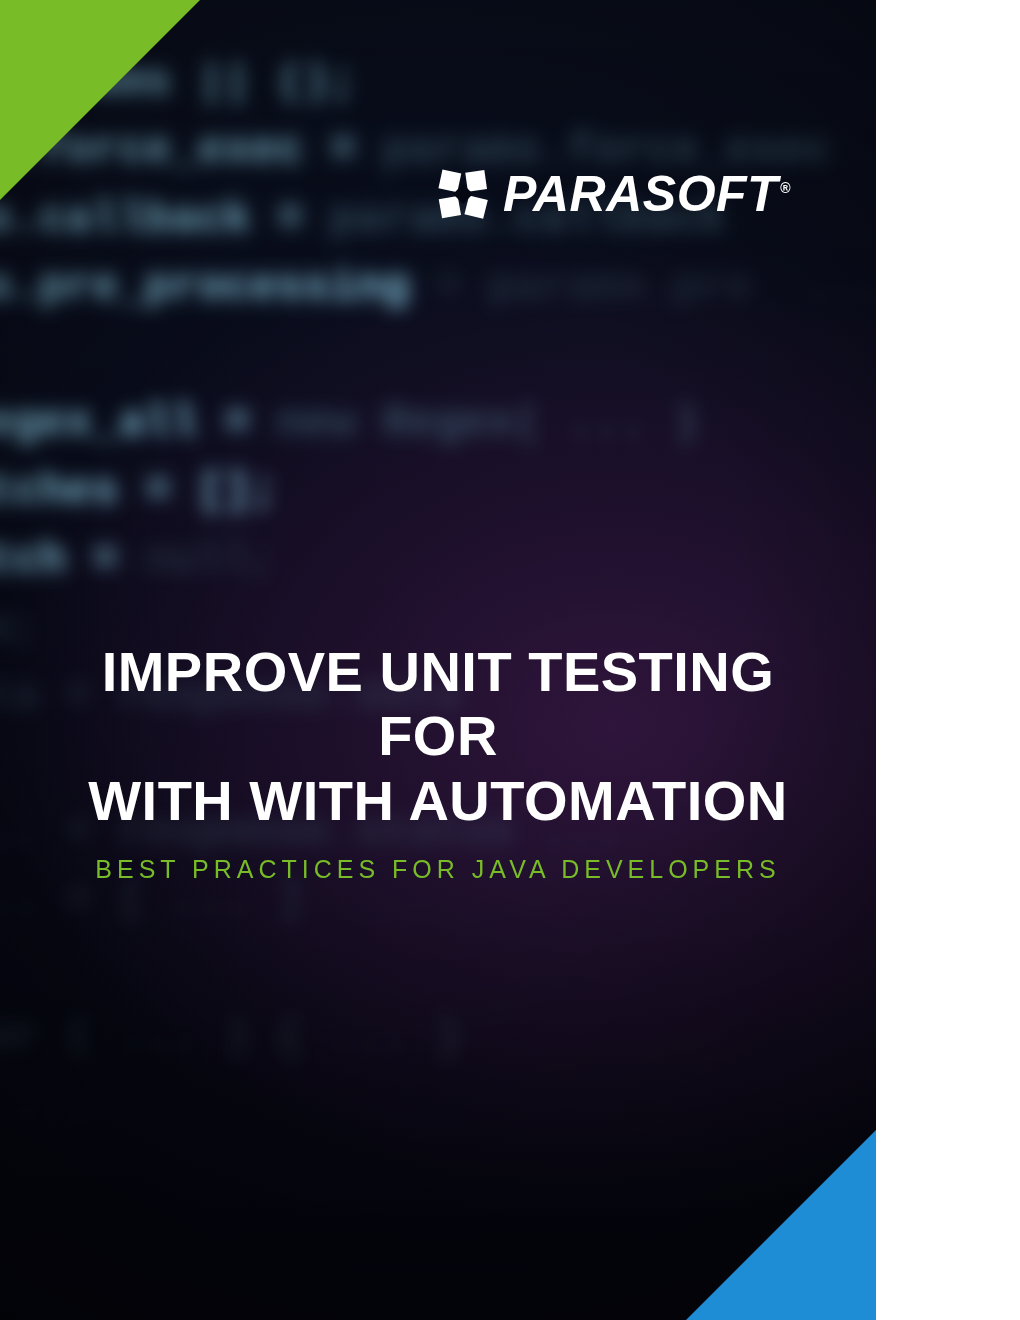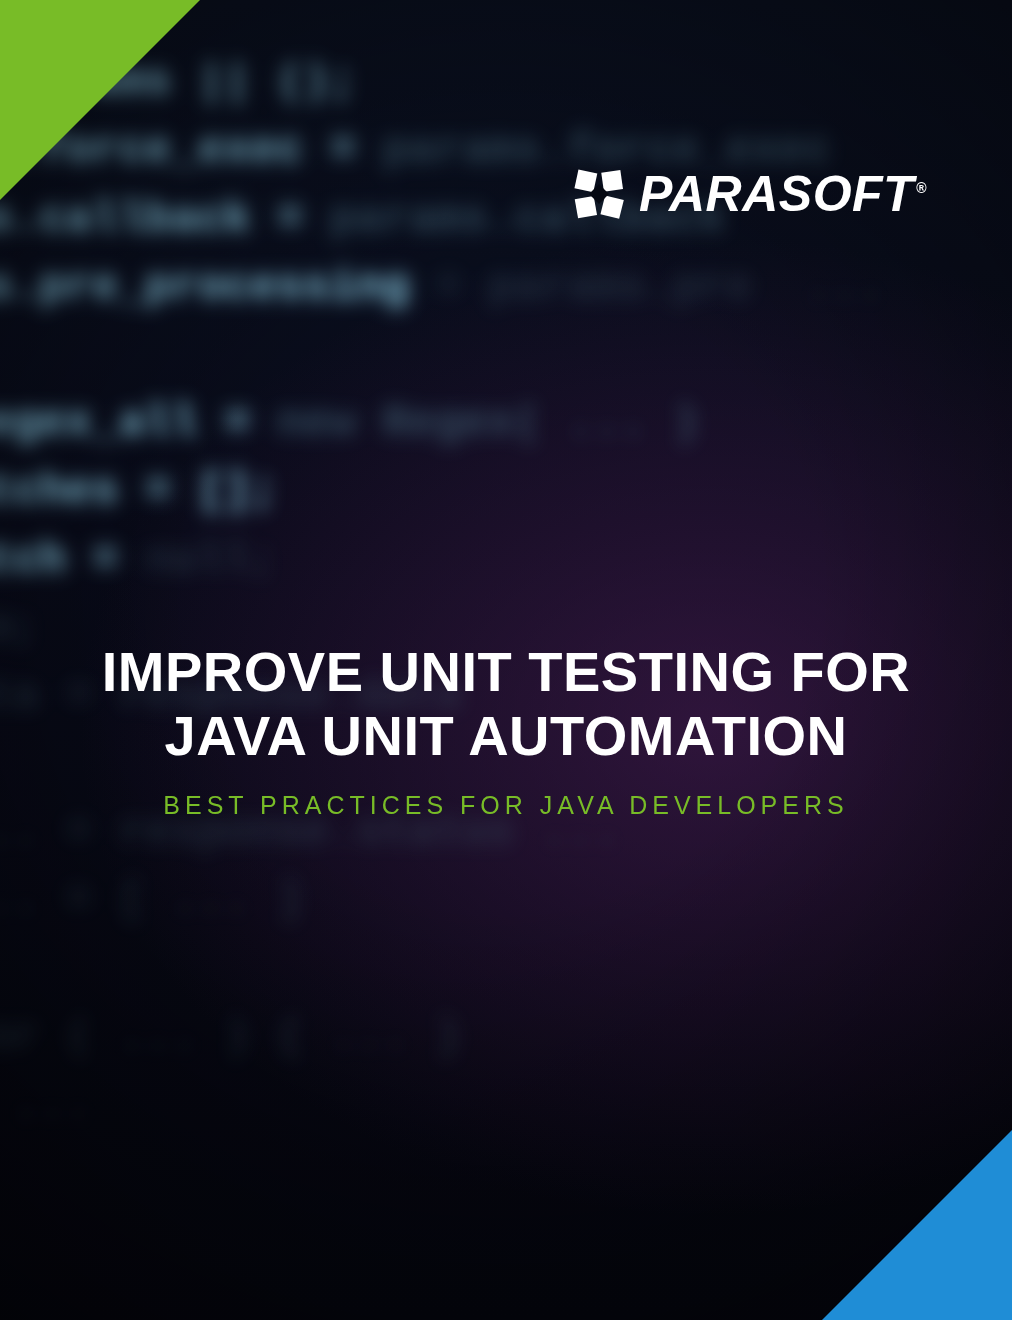--- a/index.html
+++ b/index.html
@@ -1,19 +1,19 @@
 <!DOCTYPE html>
 <html><head>
 <meta charset="utf-8">
 <style>
   * { margin: 0; padding: 0; box-sizing: border-box; }
   html, body { width: 1020px; height: 1320px; overflow: hidden; font-family: Arial, Helvetica, sans-serif; }
   .page {
     position: relative;
-    width: 1012px;
+    width: 876px;
     height: 1320px;
     background: #6d28d9;
     overflow: hidden;
   }
   
   .code-bg {
     position: absolute;
     inset: 0;
     background:
       radial-gradient(ellipse 900px 700px at 70% 55%, rgba(80,30,90,0.55), transparent 70%),
@@ -152,18 +152,18 @@
       </svg>
     </span>
     <span class="logo-text">
       <span>PARASOFT</span><span class="logo-reg">®</span>
     </span>
   </div>
 
   <div class="title-block">
     <div class="title">
       <div>IMPROVE UNIT TESTING FOR</div>
-      <div>JAVA UNIT AUTOMATION</div>
+      <div>WITH WITH AUTOMATION</div>
     </div>
     <div class="subtitle">BEST PRACTICES FOR JAVA DEVELOPERS</div>
   </div>
 
 </div>
 
 </body></html>

